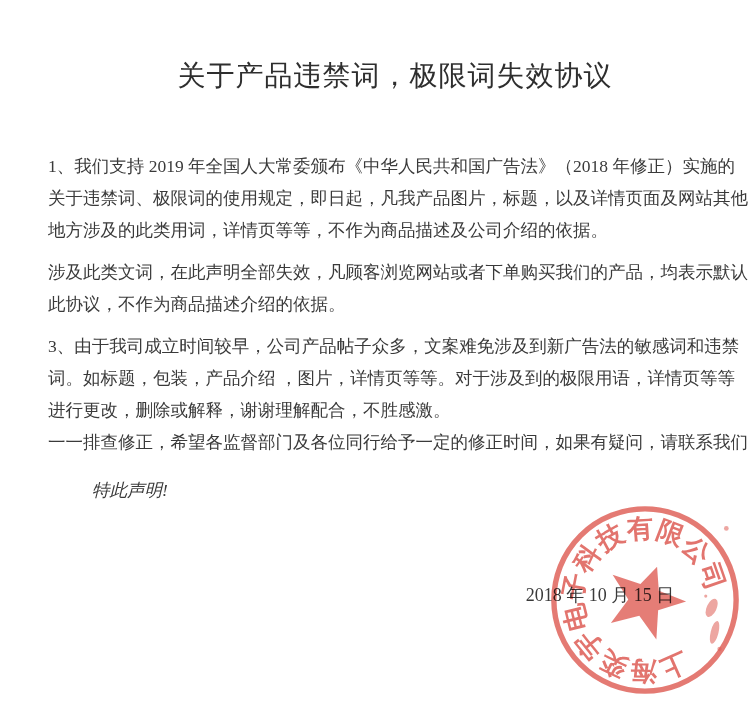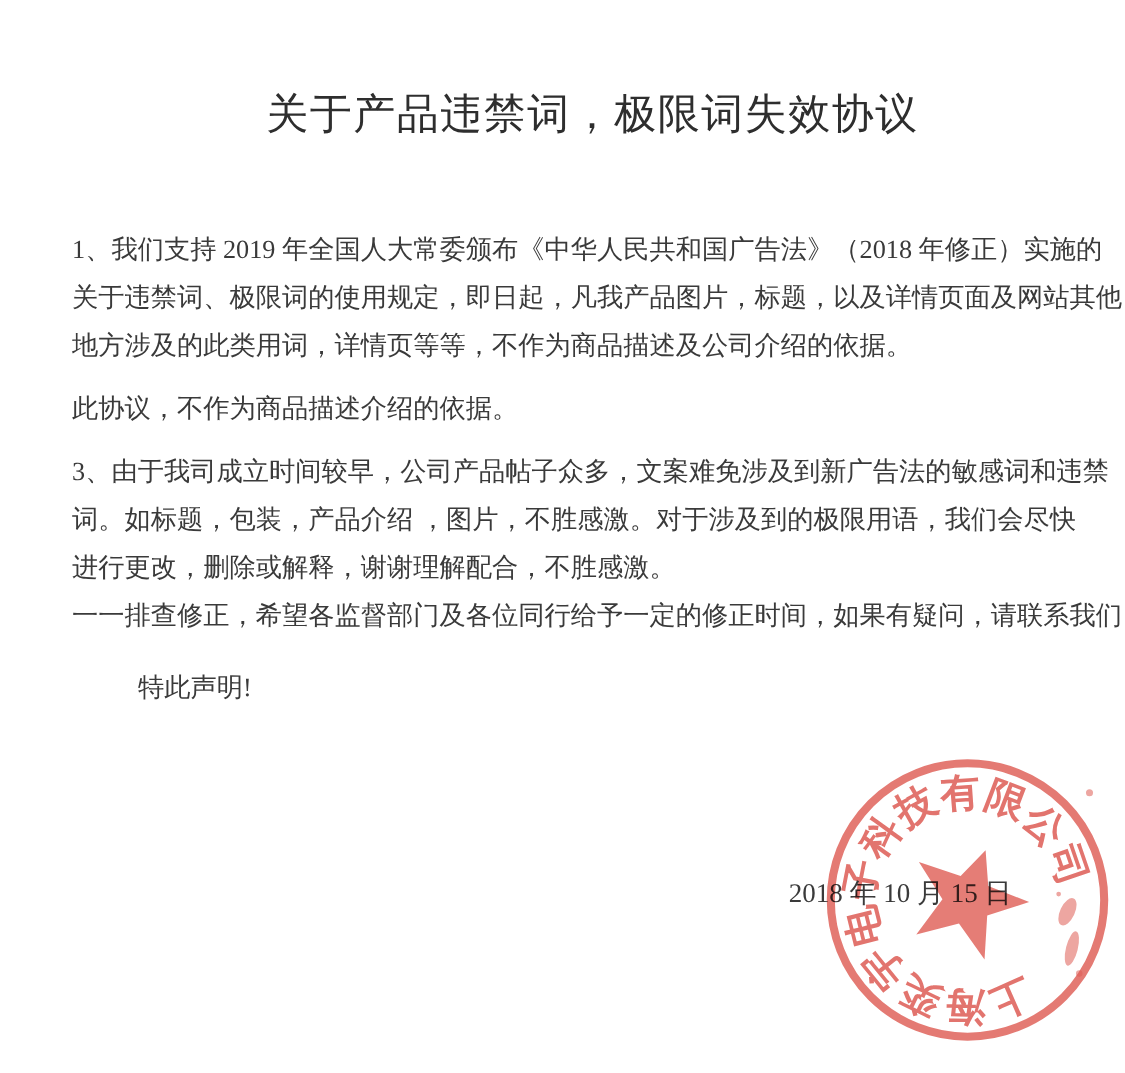--- a/index.html
+++ b/index.html
@@ -24,20 +24,21 @@
     position:absolute;left:28px;top:150px;width:698px;
     font-size:17.5px;
     line-height:32px;
   }
   .paragraph{margin:0 0 10px 0;}
   .p-line{white-space:nowrap;}
   .closing{
     margin-top:16px;
     padding-left:44px;
     font-size:17.5px;
+    font-style:italic;
   }
   .signature{
     position:absolute;top:578px;right:50px;width:240px;
     text-align:center;
     font-size:18px;
     line-height:34px;
   }
   .sig-company,.sig-date{white-space:nowrap;}
   .seal{
     position:absolute;left:527px;top:502px;width:196px;height:196px;
@@ -60,25 +61,26 @@
 
   <div class="doc-title">关于产品违禁词，极限词失效协议</div>
 
   <div class="content">
     <div class="paragraph">
       <div class="p-line">1、我们支持 2019 年全国人大常委颁布《中华人民共和国广告法》（2018 年修正）实施的</div>
       <div class="p-line">关于违禁词、极限词的使用规定，即日起，凡我产品图片，标题，以及详情页面及网站其他</div>
       <div class="p-line">地方涉及的此类用词，详情页等等，不作为商品描述及公司介绍的依据。</div>
     </div>
     <div class="paragraph">
+      <div class="p-line">涉及此类文词，在此声明全部失效，凡顾客浏览网站或者下单购买我们的产品，均表示默认</div>
       <div class="p-line">此协议，不作为商品描述介绍的依据。</div>
     </div>
     <div class="paragraph">
       <div class="p-line">3、由于我司成立时间较早，公司产品帖子众多，文案难免涉及到新广告法的敏感词和违禁</div>
-      <div class="p-line">词。如标题，包装，产品介绍 ，图片，不胜感激。对于涉及到的极限用语，我们会尽快</div>
+      <div class="p-line">词。如标题，包装，产品介绍 ，图片，详情页等等。对于涉及到的极限用语，详情页等等</div>
       <div class="p-line">进行更改，删除或解释，谢谢理解配合，不胜感激。</div>
       <div class="p-line">一一排查修正，希望各监督部门及各位同行给予一定的修正时间，如果有疑问，请联系我们</div>
     </div>
     <div class="closing">特此声明!</div>
   </div>
 
   <div class="signature">
     <div class="sig-date">2018 年 10 月 15 日</div>
   </div>
 

